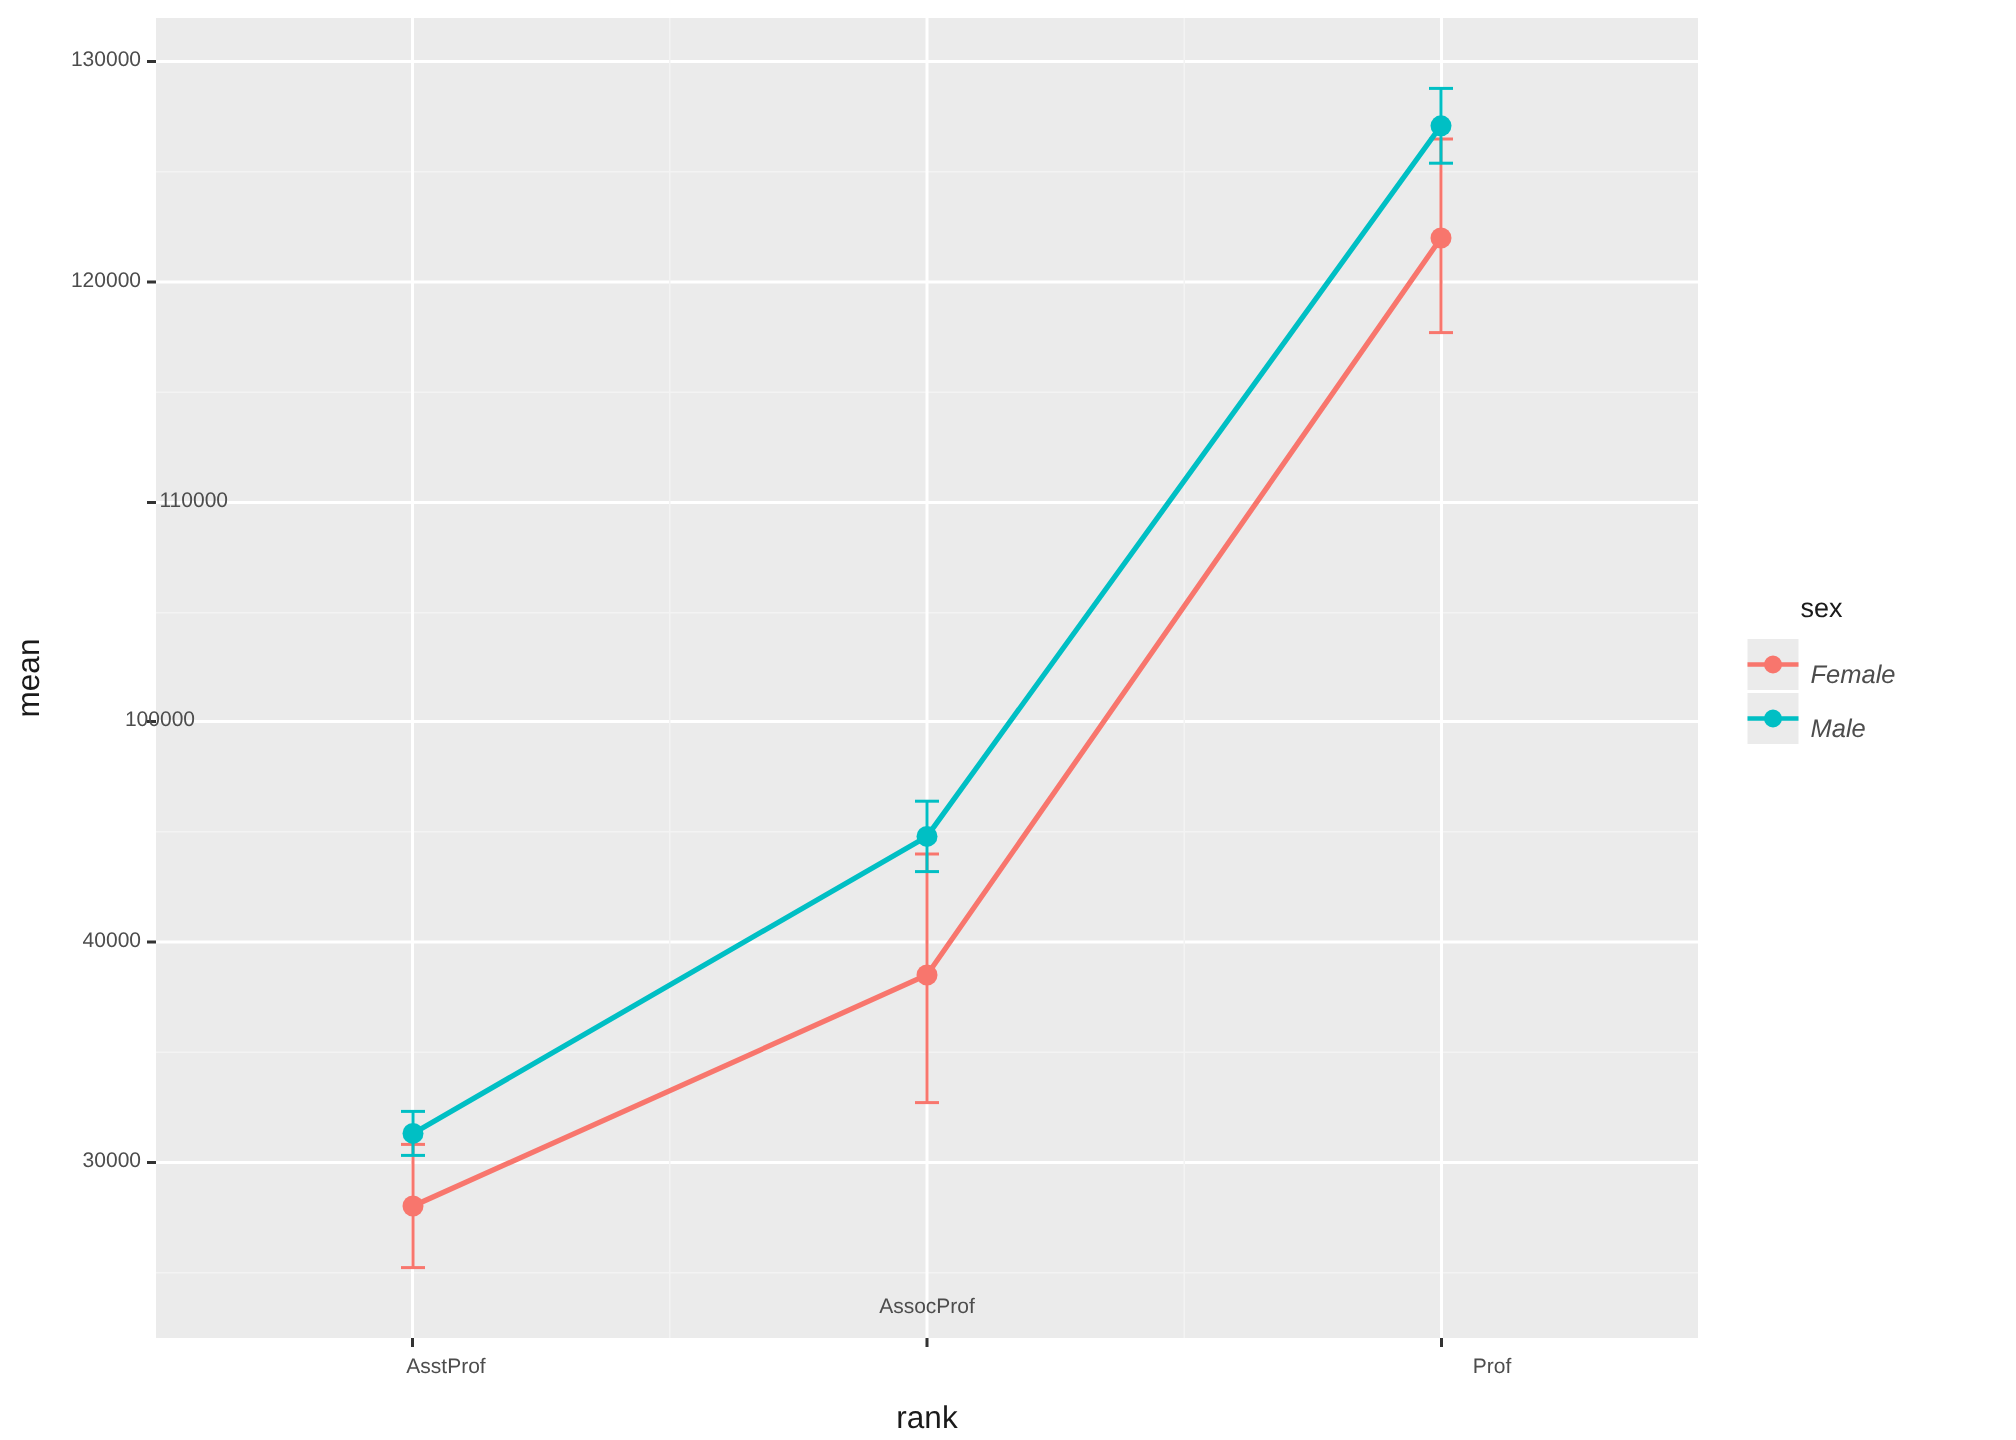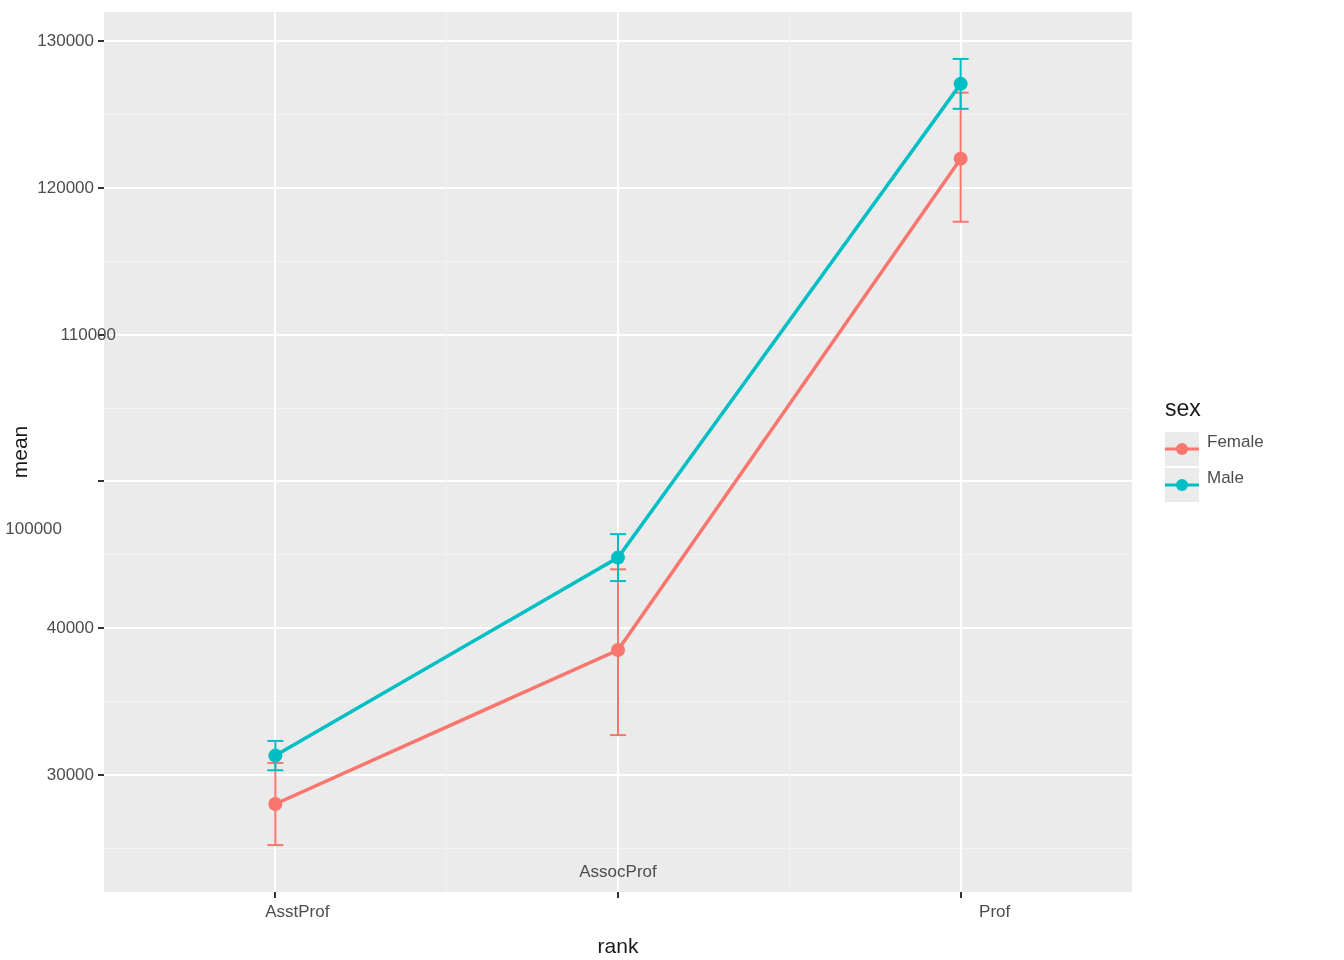--- a/index.html
+++ b/index.html
@@ -27,42 +27,44 @@
   .gridline-minor-h, .gridline-minor-v {
     position: absolute;
     background: #f3f3f3;
   }
   .axis-tick {
     position: absolute;
     background: #333333;
   }
   .axis-text {
     position: absolute;
-    font-size: 17px;
+    font-size: 14px;
     color: #4d4d4d;
     white-space: nowrap;
   }
   .axis-title {
     position: absolute;
     font-size: 21px;
     color: #1a1a1a;
   }
   .legend {
     position: absolute;
     font-size: 17px;
   }
   .legend-title {
-    font-size: 23px;
+    font-size: 18px;
     margin-bottom: 10px;
     color: #1a1a1a;
+    text-align: center;
   }
   .legend-item {
     display: flex;
-    align-items: flex-start;
+    align-items: flex-end;
     margin-top: 2px;
+    font-style: italic;
   }
   .legend-key {
     width: 34px;
     height: 34px;
     background: #ebebeb;
     position: relative;
     margin-right: 8px;
   }
   .legend-key .line {
     position: absolute;
@@ -163,23 +165,23 @@
           <span>Male</span>
         </div>
       </div>
   </div>
 
 <div class="axis-tick" style="left: 98px; top: 773.667px; width: 6px; height: 2px;"></div>
     <div class="axis-text" style="right: 1250px; top: 764.667px; text-align: right;">30000</div>
     <div class="axis-tick" style="left: 98px; top: 627px; width: 6px; height: 2px;"></div>
     <div class="axis-text" style="right: 1250px; top: 618px; text-align: right;">40000</div>
     <div class="axis-tick" style="left: 98px; top: 480.333px; width: 6px; height: 2px;"></div>
-    <div class="axis-text" style="right: 1282px; top: 471.333px; text-align: center; margin-top: 48px;">100000</div>
+    <div class="axis-text" style="right: 1214px; top: 471.333px; text-align: center;">100000</div>
     <div class="axis-tick" style="left: 98px; top: 333.667px; width: 6px; height: 2px;"></div>
-    <div class="axis-text" style="right: 1228px; top: 324.667px; text-align: right;">110000</div>
+    <div class="axis-text" style="right: 1192px; top: 324.667px; text-align: right;">110000</div>
     <div class="axis-tick" style="left: 98px; top: 187px; width: 6px; height: 2px;"></div>
     <div class="axis-text" style="right: 1250px; top: 178px; text-align: right; margin-left: 12px;">120000</div>
     <div class="axis-tick" style="left: 98px; top: 40.3333px; width: 6px; height: 2px;"></div>
     <div class="axis-text" style="right: 1250px; top: 31.3333px; text-align: right;">130000</div>
     <div class="axis-tick" style="left: 274.333px; top: 892px; width: 2px; height: 6px;"></div>
     <div class="axis-text" style="left: 275.333px; top: 902px; transform: translateX(-50%); margin-left: 22px;">AsstProf</div>
     <div class="axis-tick" style="left: 617px; top: 892px; width: 2px; height: 6px;"></div>
     <div class="axis-text" style="left: 618px; top: 862px; transform: translateX(-50%);">AssocProf</div>
     <div class="axis-tick" style="left: 959.667px; top: 892px; width: 2px; height: 6px;"></div>
     <div class="axis-text" style="left: 960.667px; top: 902px; transform: translateX(-50%); margin-left: 34px;">Prof</div>

